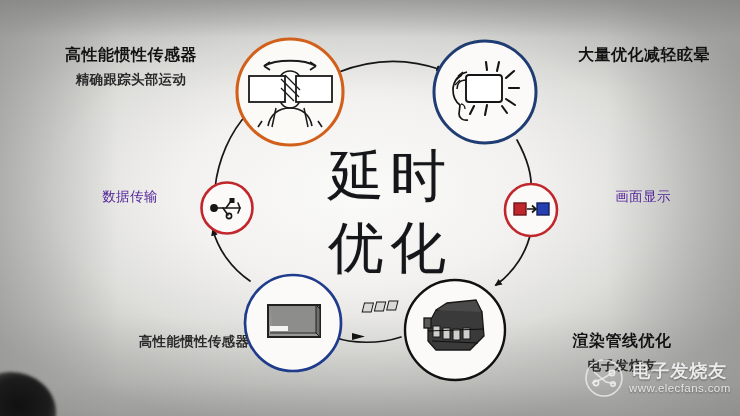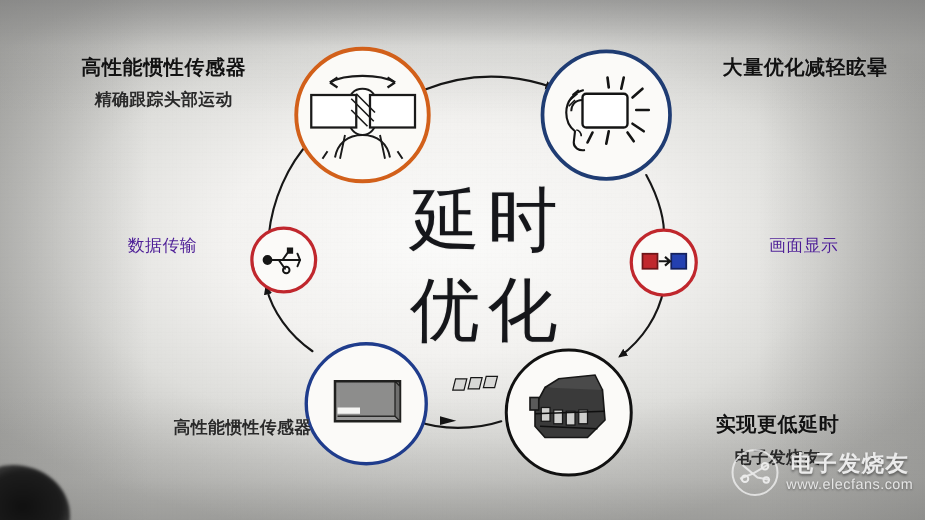--- a/index.html
+++ b/index.html
@@ -307,21 +307,21 @@
 
   <div class="label small-only" id="lbl-display">
     <span class="title">画面显示</span>
   </div>
 
   <div class="label" id="lbl-atw">
     <span class="sub">高性能惯性传感器</span>
   </div>
 
   <div class="label" id="lbl-render">
-    <span class="title">实现更低延时</span>
+    <span class="title">渲染管线优化</span>
     <span class="sub">电子发烧友</span>
   </div>
 
   <div class="center-title">
     <span>延时</span>
     <span>优化</span>
   </div>
 
   <div class="watermark">
     <svg class="wm-logo" viewBox="0 0 40 40">

